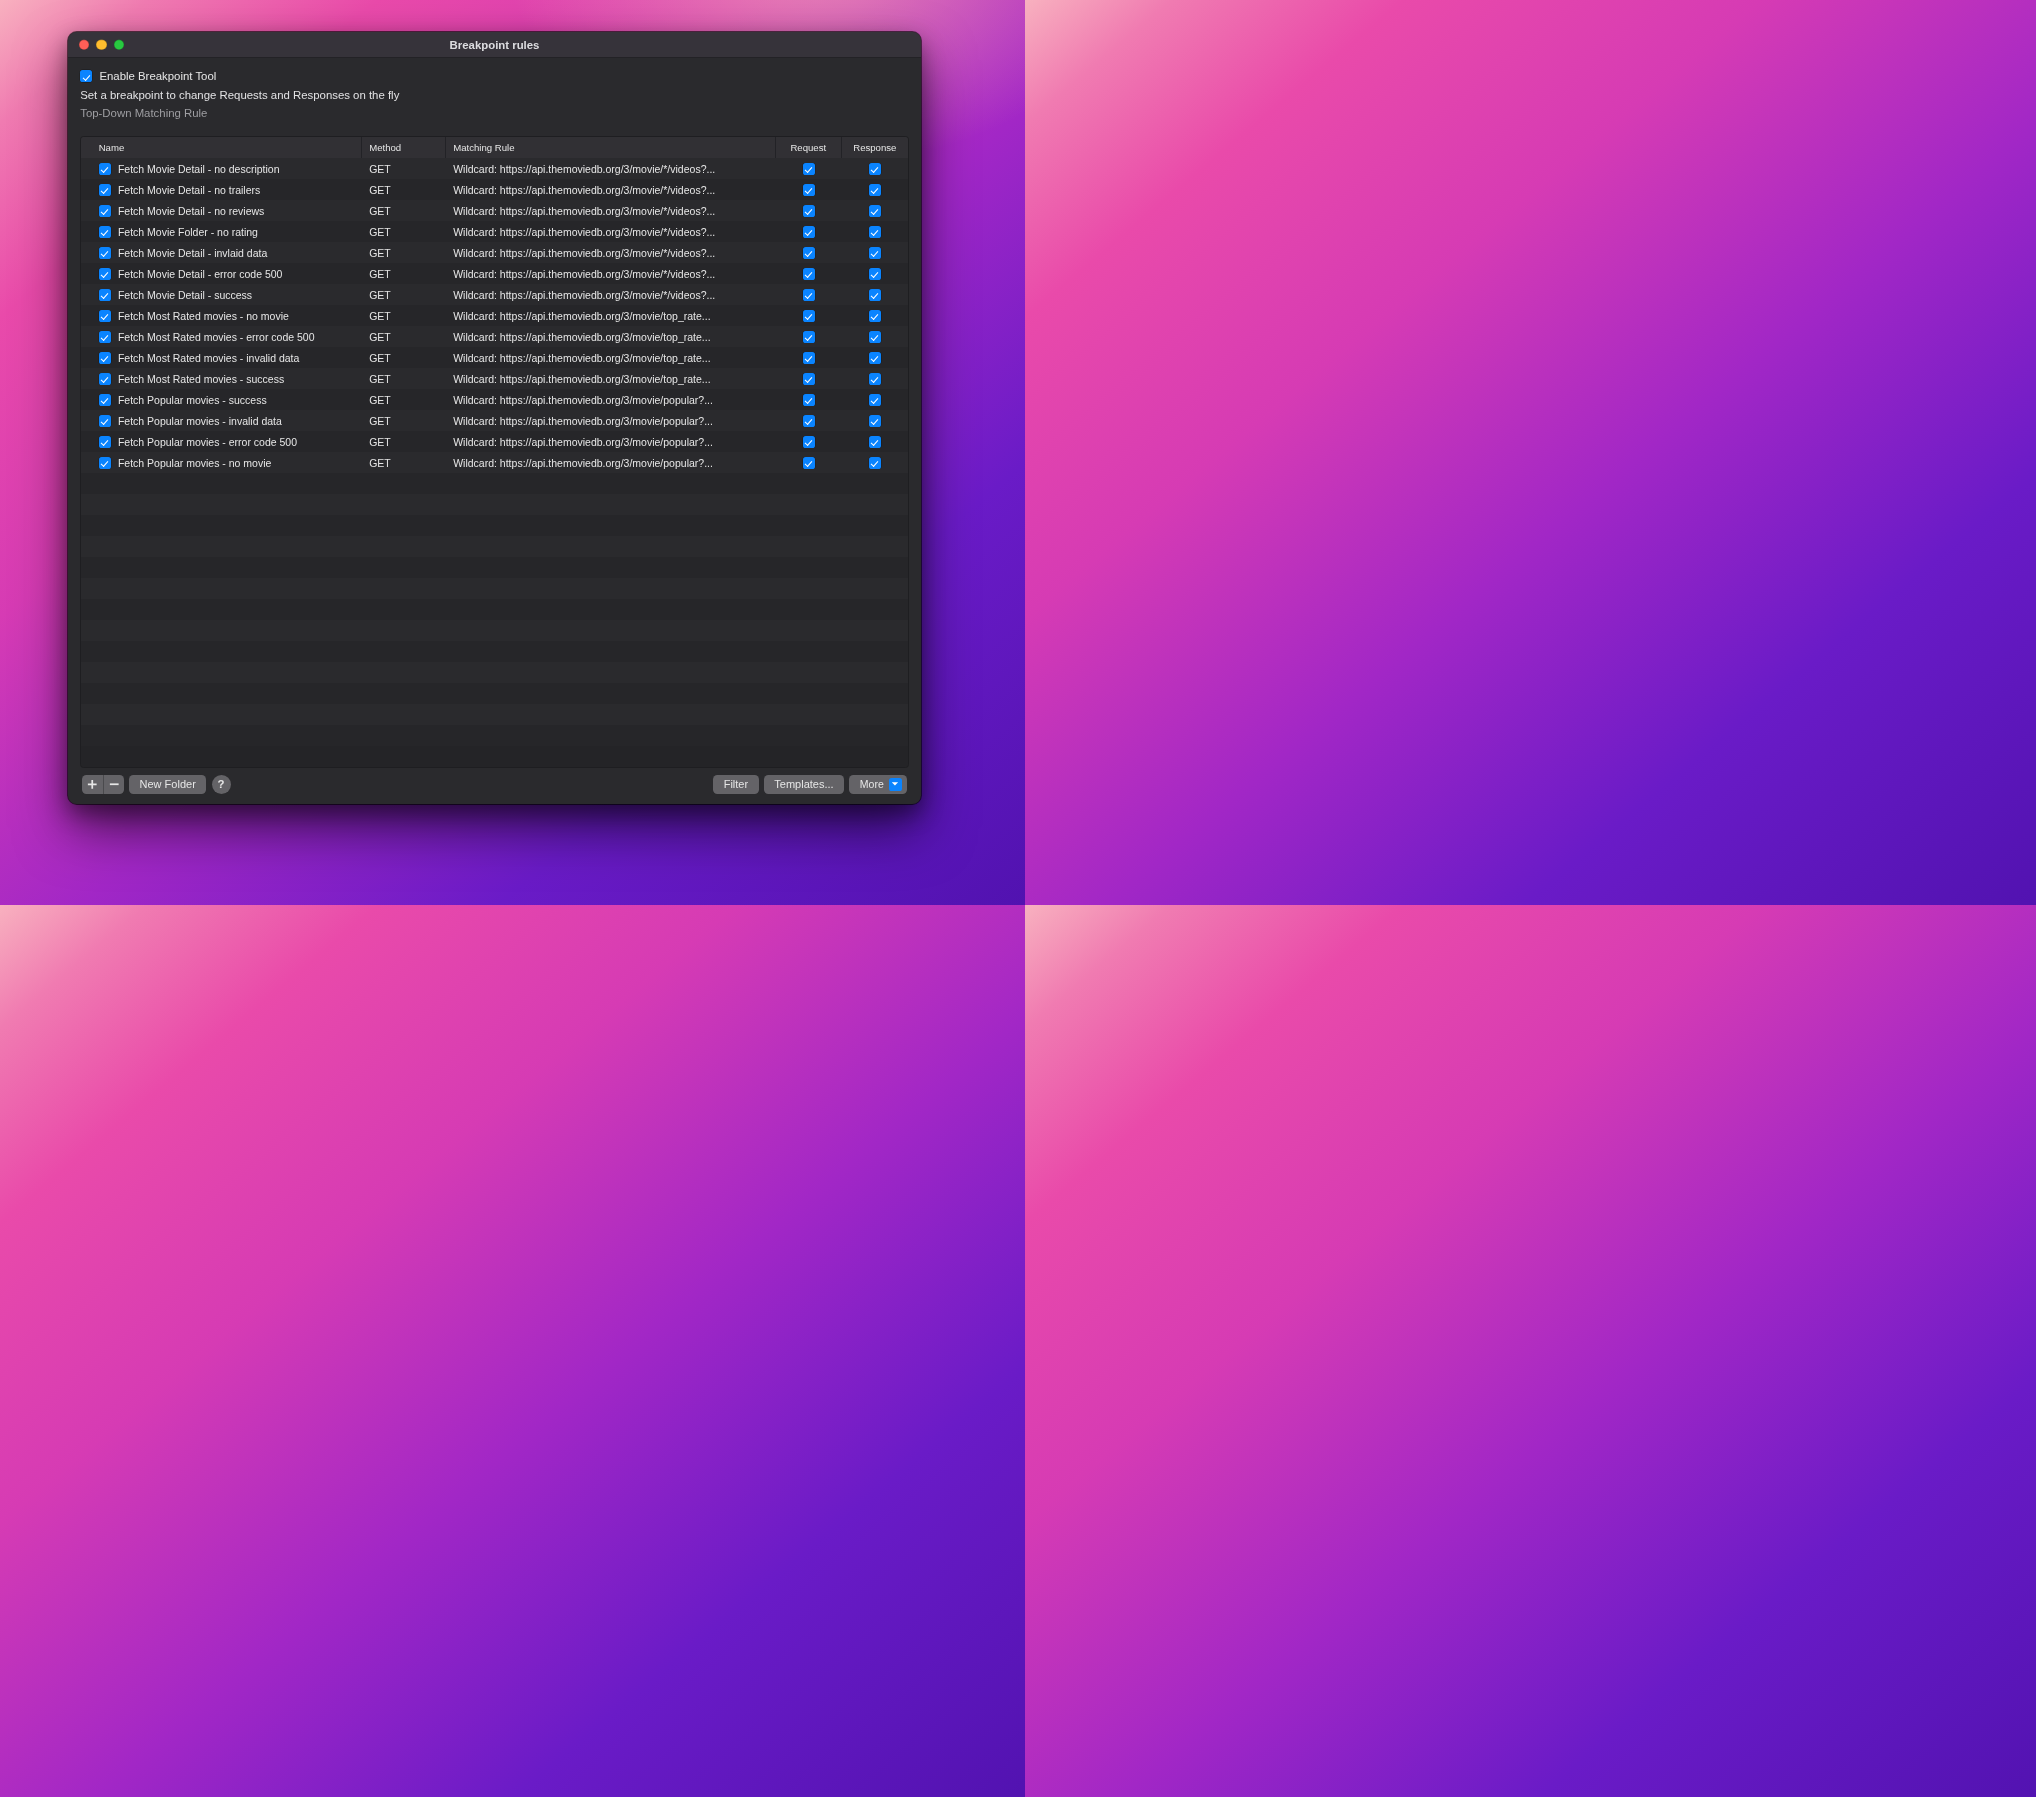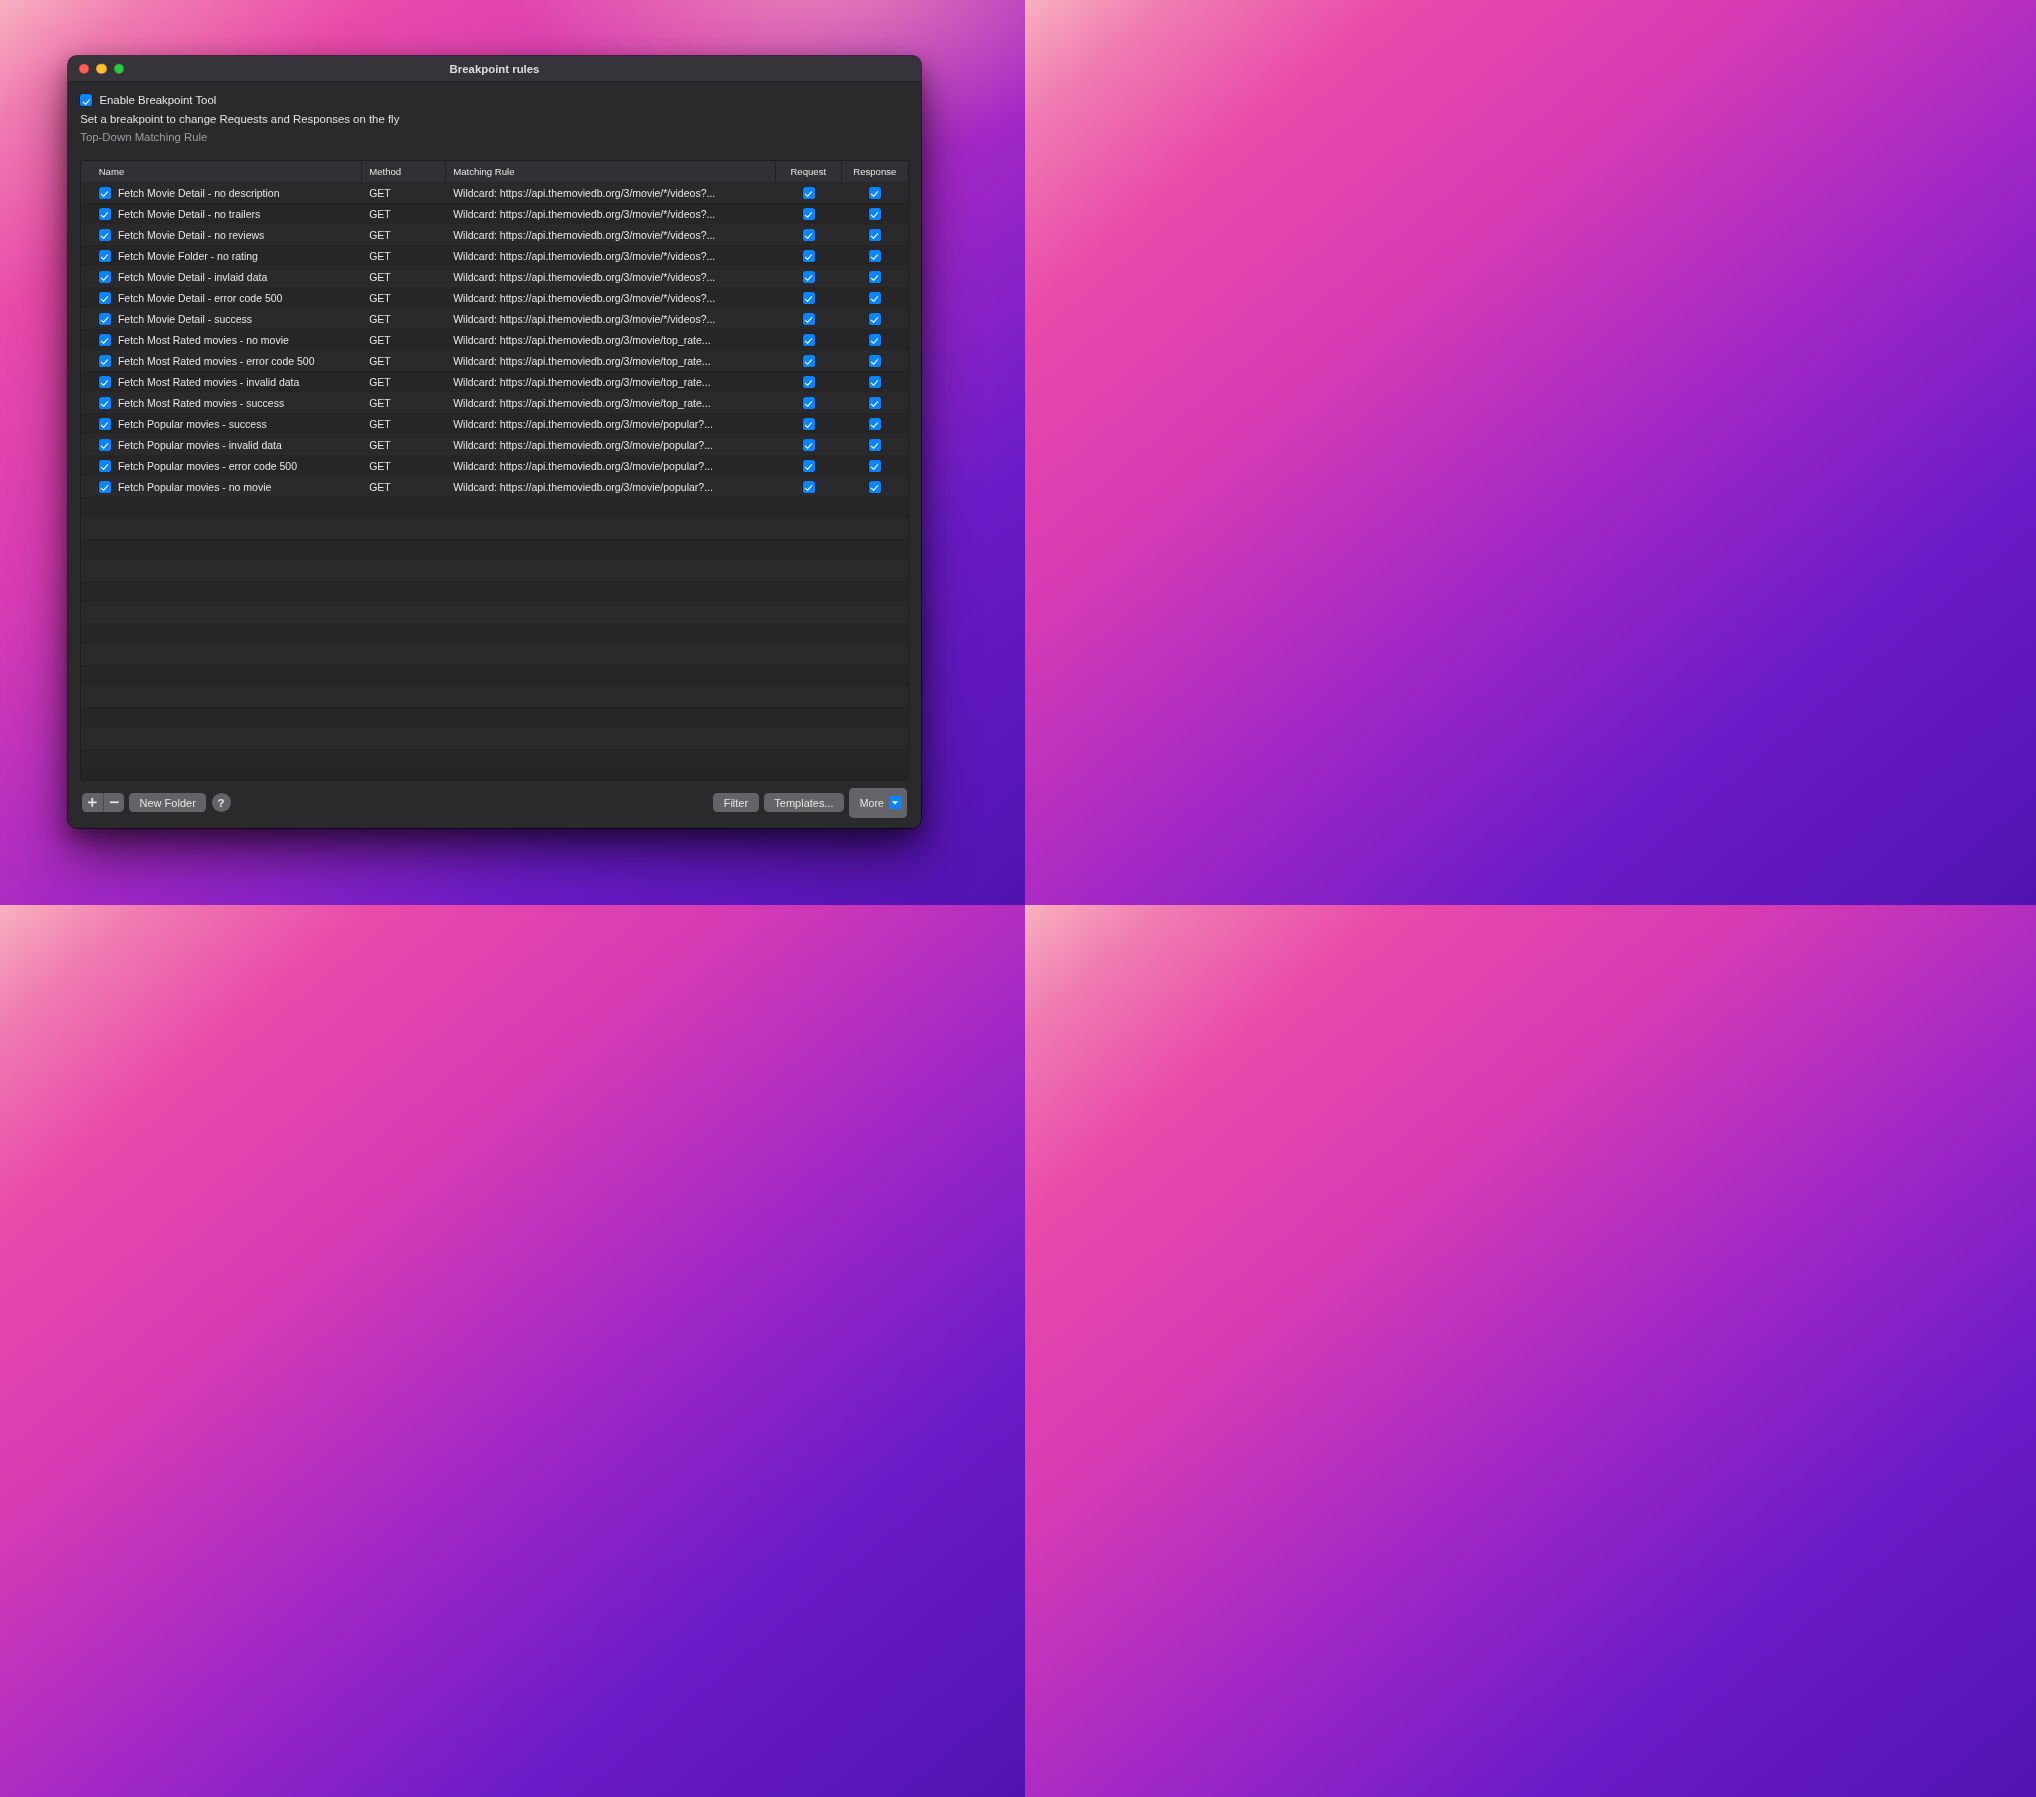--- a/index.html
+++ b/index.html
@@ -23,21 +23,21 @@
   
   body::before {
     content:"";
     position:absolute; inset:0;
     background: radial-gradient(ellipse 524px 349px at 80% -5%, rgba(255,200,180,0.55), transparent 60%);
     pointer-events:none;
   }
   .window {
     position: absolute;
     left: 68px;
-    top: 56px;
+    top: 32px;
     width: 853px;
     height: 772px;
     background: #2a2a2d;
     border-radius: 8.7px;
     box-shadow:
       0 0 0 0.9px rgba(0,0,0,0.6),
       0 26px 52px rgba(0,0,0,0.55),
       0 8.7px 22px rgba(0,0,0,0.4);
     display: flex;
     flex-direction: column;
@@ -209,21 +209,21 @@
     font-size: 11px;
   }
   .helpbtn {
     width:19px; height:19px; border-radius:50%;
     background:#646367;
     display:flex; align-items:center; justify-content:center;
     color:#e6e6e6; font-size:11.4px; font-weight:600;
   }
   .spacer { flex: 1 1 auto; }
   .morebtn {
-    height: 30px;
+    height: 19px;
     padding: 0 5.2px 0 10.5px;
     border-radius: 4.4px;
     background:#646367;
     display:flex; align-items:center; gap:5.2px;
     color:#e6e6e6; font-size:10.5px;
   }
   .chevbox {
     width:13px; height:13px; border-radius:2.6px;
     background:#0a84ff;
     display:flex; align-items:center; justify-content:center;

